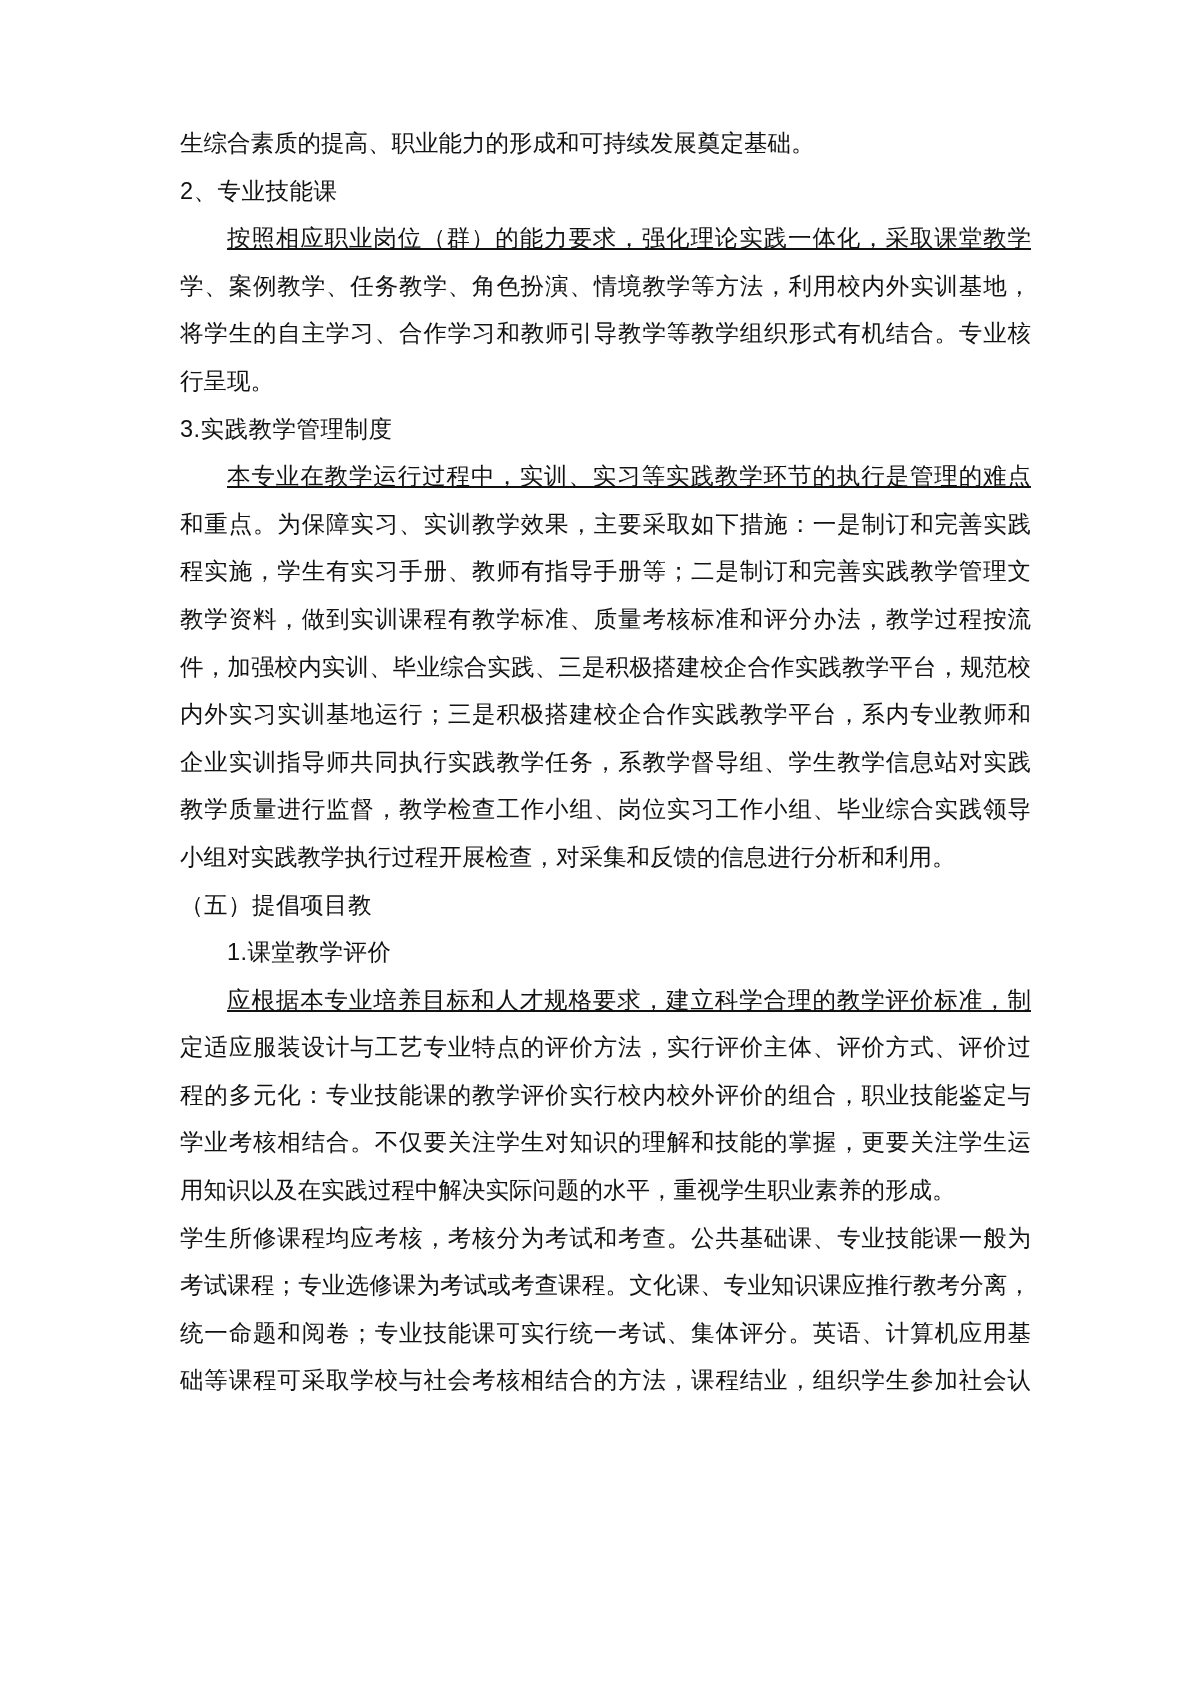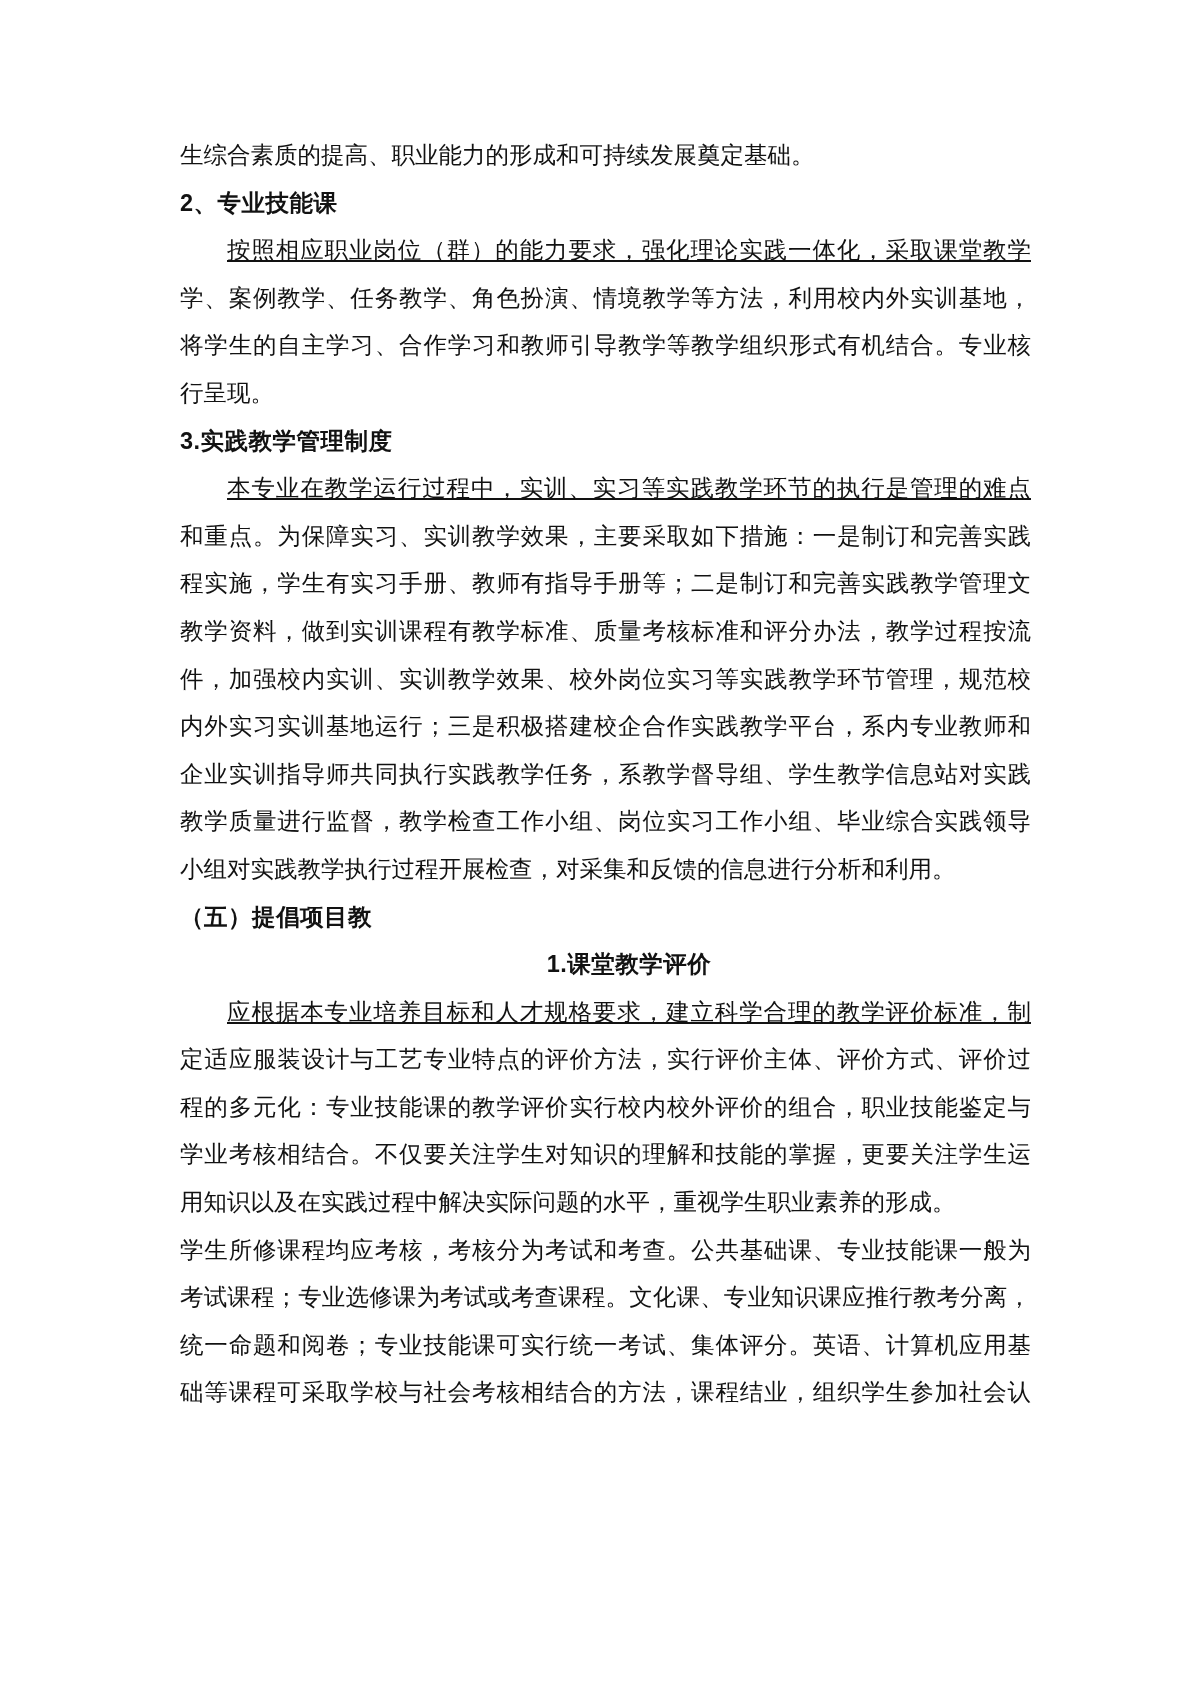--- a/index.html
+++ b/index.html
@@ -10,70 +10,69 @@
   .page {
     position: relative;
     width: 1191px;
     height: 1684px;
     background: #ffffff;
     overflow: hidden;
   }
   .doc-body {
     position: absolute;
     left: 180px;
-    top: 132px;
+    top: 120px;
     width: 851px;
     color: #121212;
     font-family: "Liberation Serif", "DejaVu Serif", serif;
     font-size: 23.5px;
     line-height: 47.6px;
   }
   .line {
     white-space: nowrap;
     height: 47.6px;
   }
   .line.fill {
     white-space: normal;
     text-align: justify;
     text-align-last: justify;
     text-justify: inter-character;
     overflow: hidden;
   }
   .line.indent-2 {
     padding-left: 2em;
-    text-align: center;
   }
   .line.indent-2.fill {
     padding-left: 0;
     text-indent: 2em;
     text-decoration: underline;
   }
   .line.heading {
     font-family: "Liberation Sans", "DejaVu Sans", sans-serif;
-    font-weight: 700;
+    font-weight: 400;
     letter-spacing: 0.5px;
   }
 </style>
 </head>
 <body>
 
 <div class="page">
   <div class="doc-body">
       <div class="line">生综合素质的提高、职业能力的形成和可持续发展奠定基础。</div>
       <div class="line heading">2、专业技能课</div>
       <div class="line indent-2 fill">按照相应职业岗位（群）的能力要求，强化理论实践一体化，采取课堂教学</div>
       <div class="line fill">学、案例教学、任务教学、角色扮演、情境教学等方法，利用校内外实训基地，</div>
       <div class="line fill">将学生的自主学习、合作学习和教师引导教学等教学组织形式有机结合。专业核</div>
       <div class="line">行呈现。</div>
       <div class="line heading">3.实践教学管理制度</div>
       <div class="line indent-2 fill">本专业在教学运行过程中，实训、实习等实践教学环节的执行是管理的难点</div>
       <div class="line fill">和重点。为保障实习、实训教学效果，主要采取如下措施：一是制订和完善实践</div>
       <div class="line fill">程实施，学生有实习手册、教师有指导手册等；二是制订和完善实践教学管理文</div>
       <div class="line fill">教学资料，做到实训课程有教学标准、质量考核标准和评分办法，教学过程按流</div>
-      <div class="line fill">件，加强校内实训、实训教学效果、校外岗位实习等实践教学环节管理，规范校</div>
+      <div class="line fill">件，加强校内实训、毕业综合实践、三是积极搭建校企合作实践教学平台，规范校</div>
       <div class="line fill">内外实习实训基地运行；三是积极搭建校企合作实践教学平台，系内专业教师和</div>
       <div class="line fill">企业实训指导师共同执行实践教学任务，系教学督导组、学生教学信息站对实践</div>
       <div class="line fill">教学质量进行监督，教学检查工作小组、岗位实习工作小组、毕业综合实践领导</div>
       <div class="line">小组对实践教学执行过程开展检查，对采集和反馈的信息进行分析和利用。</div>
       <div class="line heading">（五）提倡项目教</div>
       <div class="line heading indent-2">1.课堂教学评价</div>
       <div class="line indent-2 fill">应根据本专业培养目标和人才规格要求，建立科学合理的教学评价标准，制</div>
       <div class="line fill">定适应服装设计与工艺专业特点的评价方法，实行评价主体、评价方式、评价过</div>
       <div class="line fill">程的多元化：专业技能课的教学评价实行校内校外评价的组合，职业技能鉴定与</div>
       <div class="line fill">学业考核相结合。不仅要关注学生对知识的理解和技能的掌握，更要关注学生运</div>

